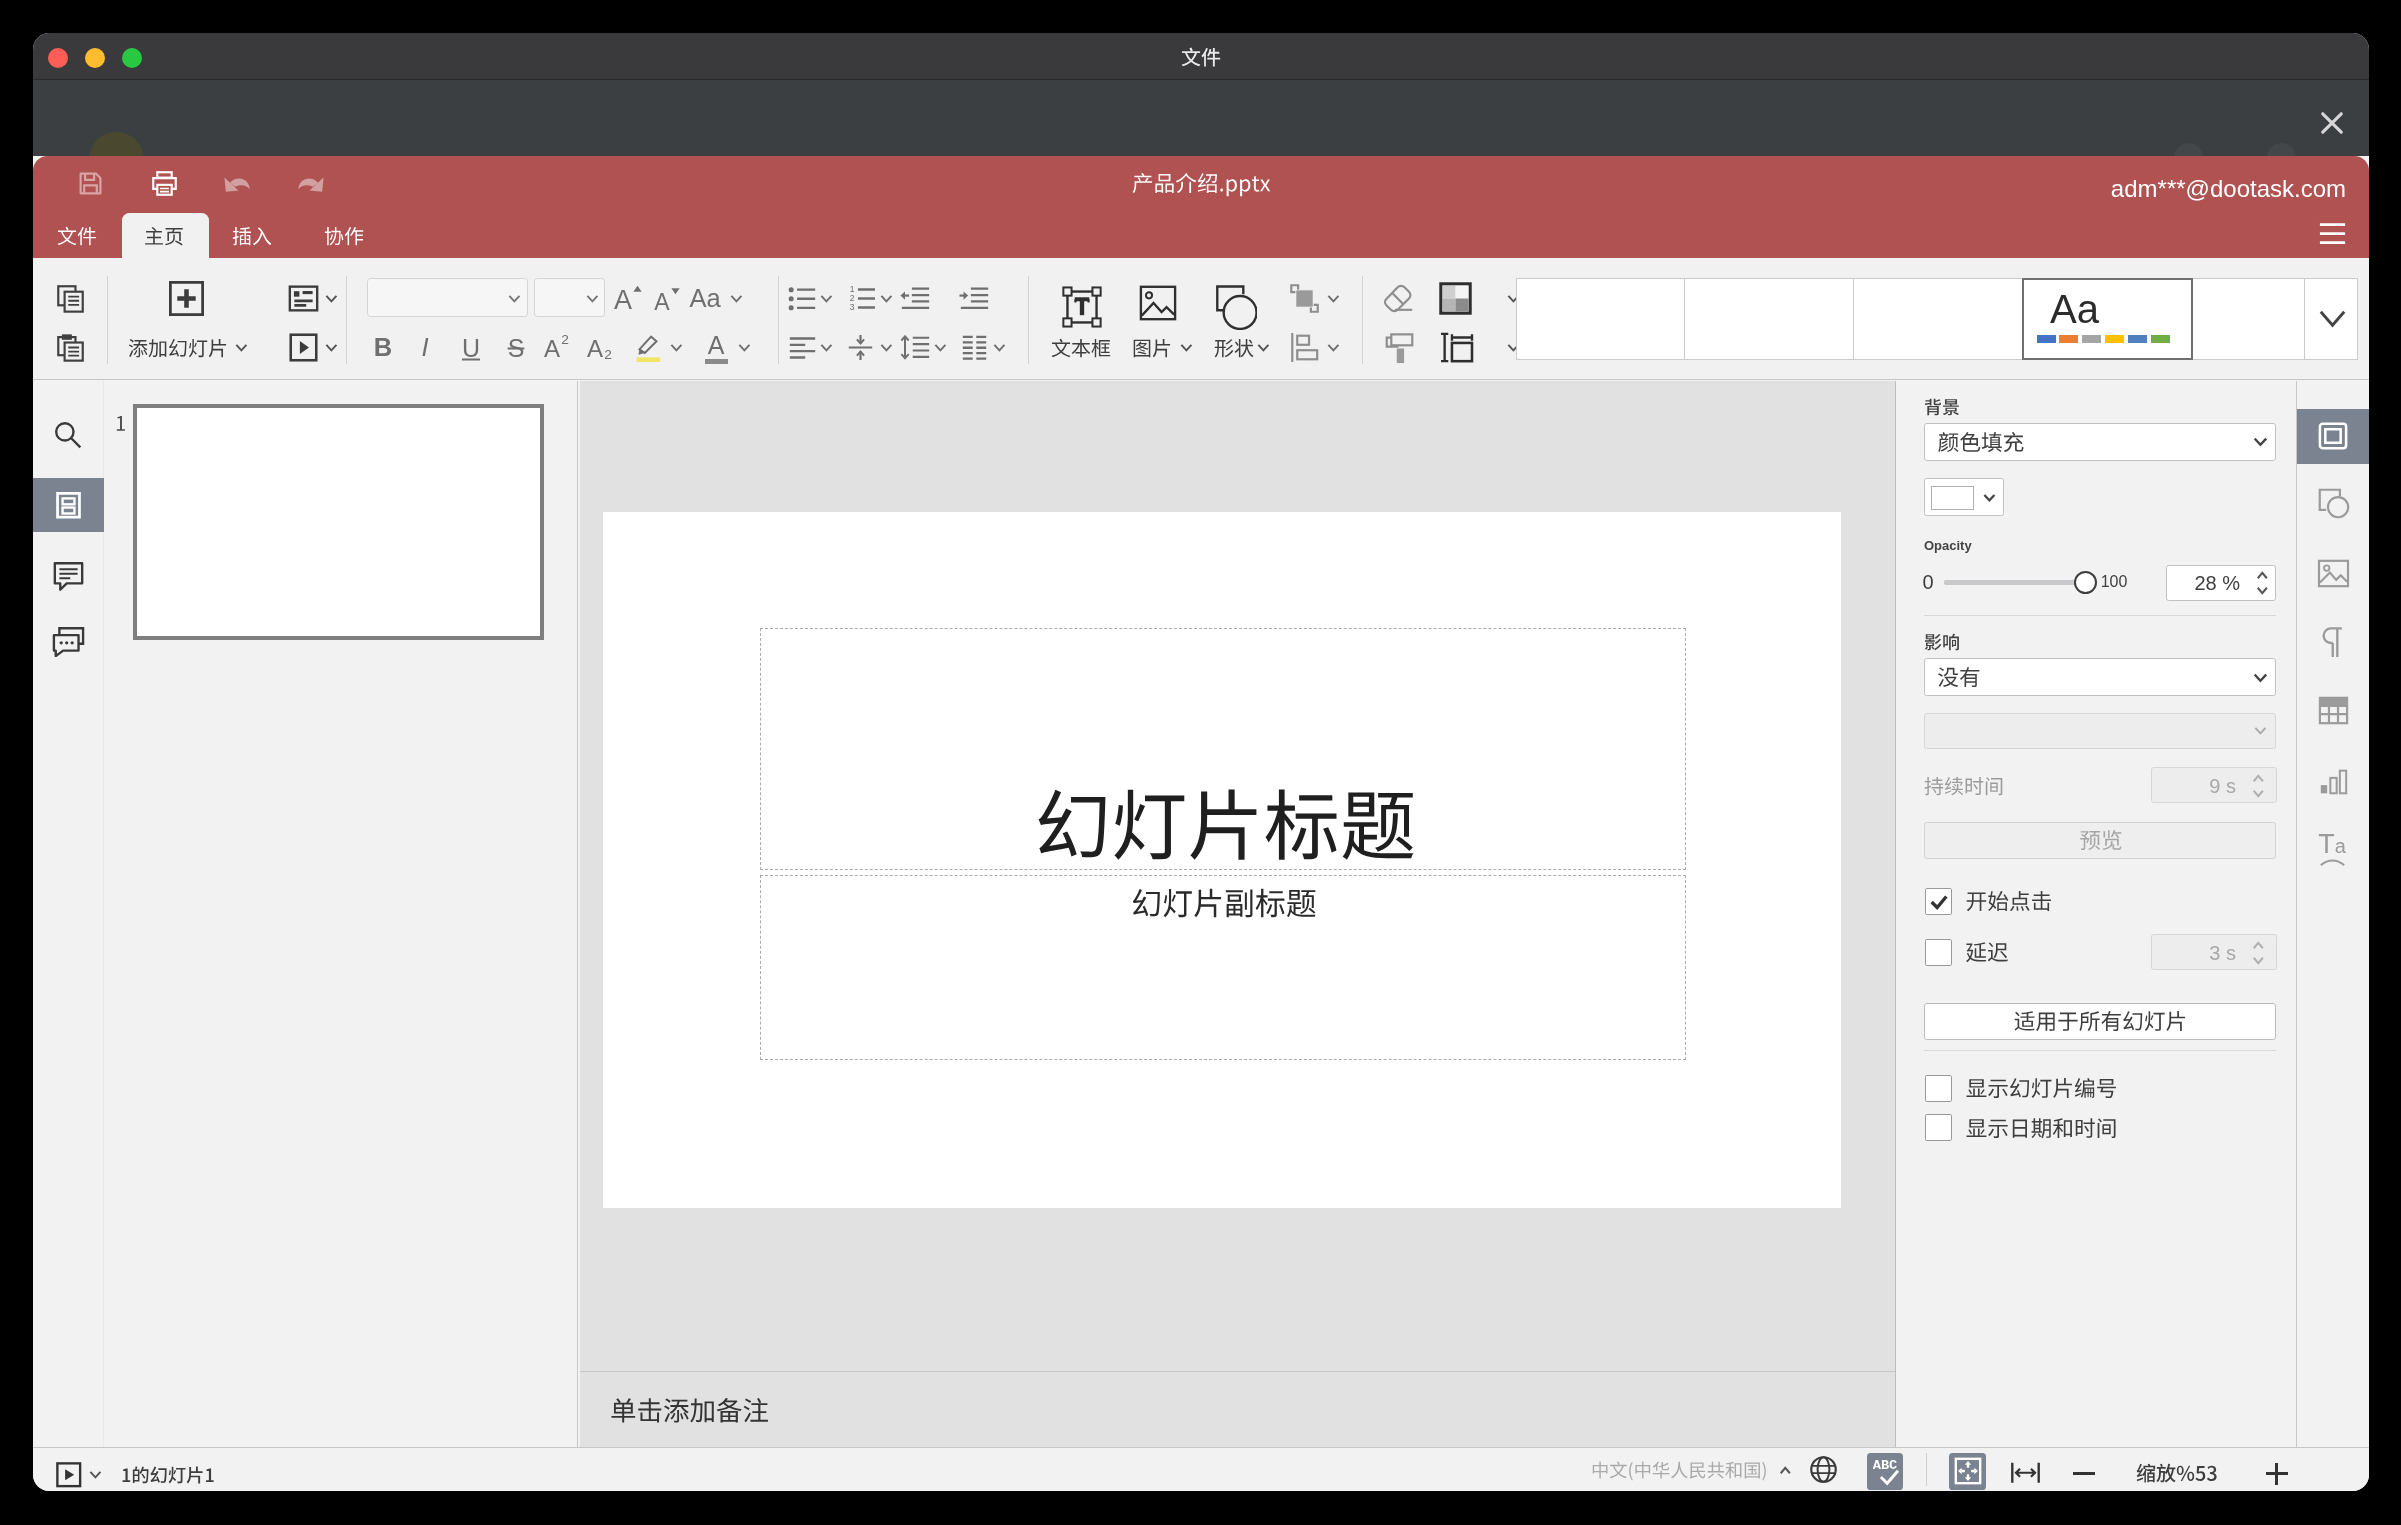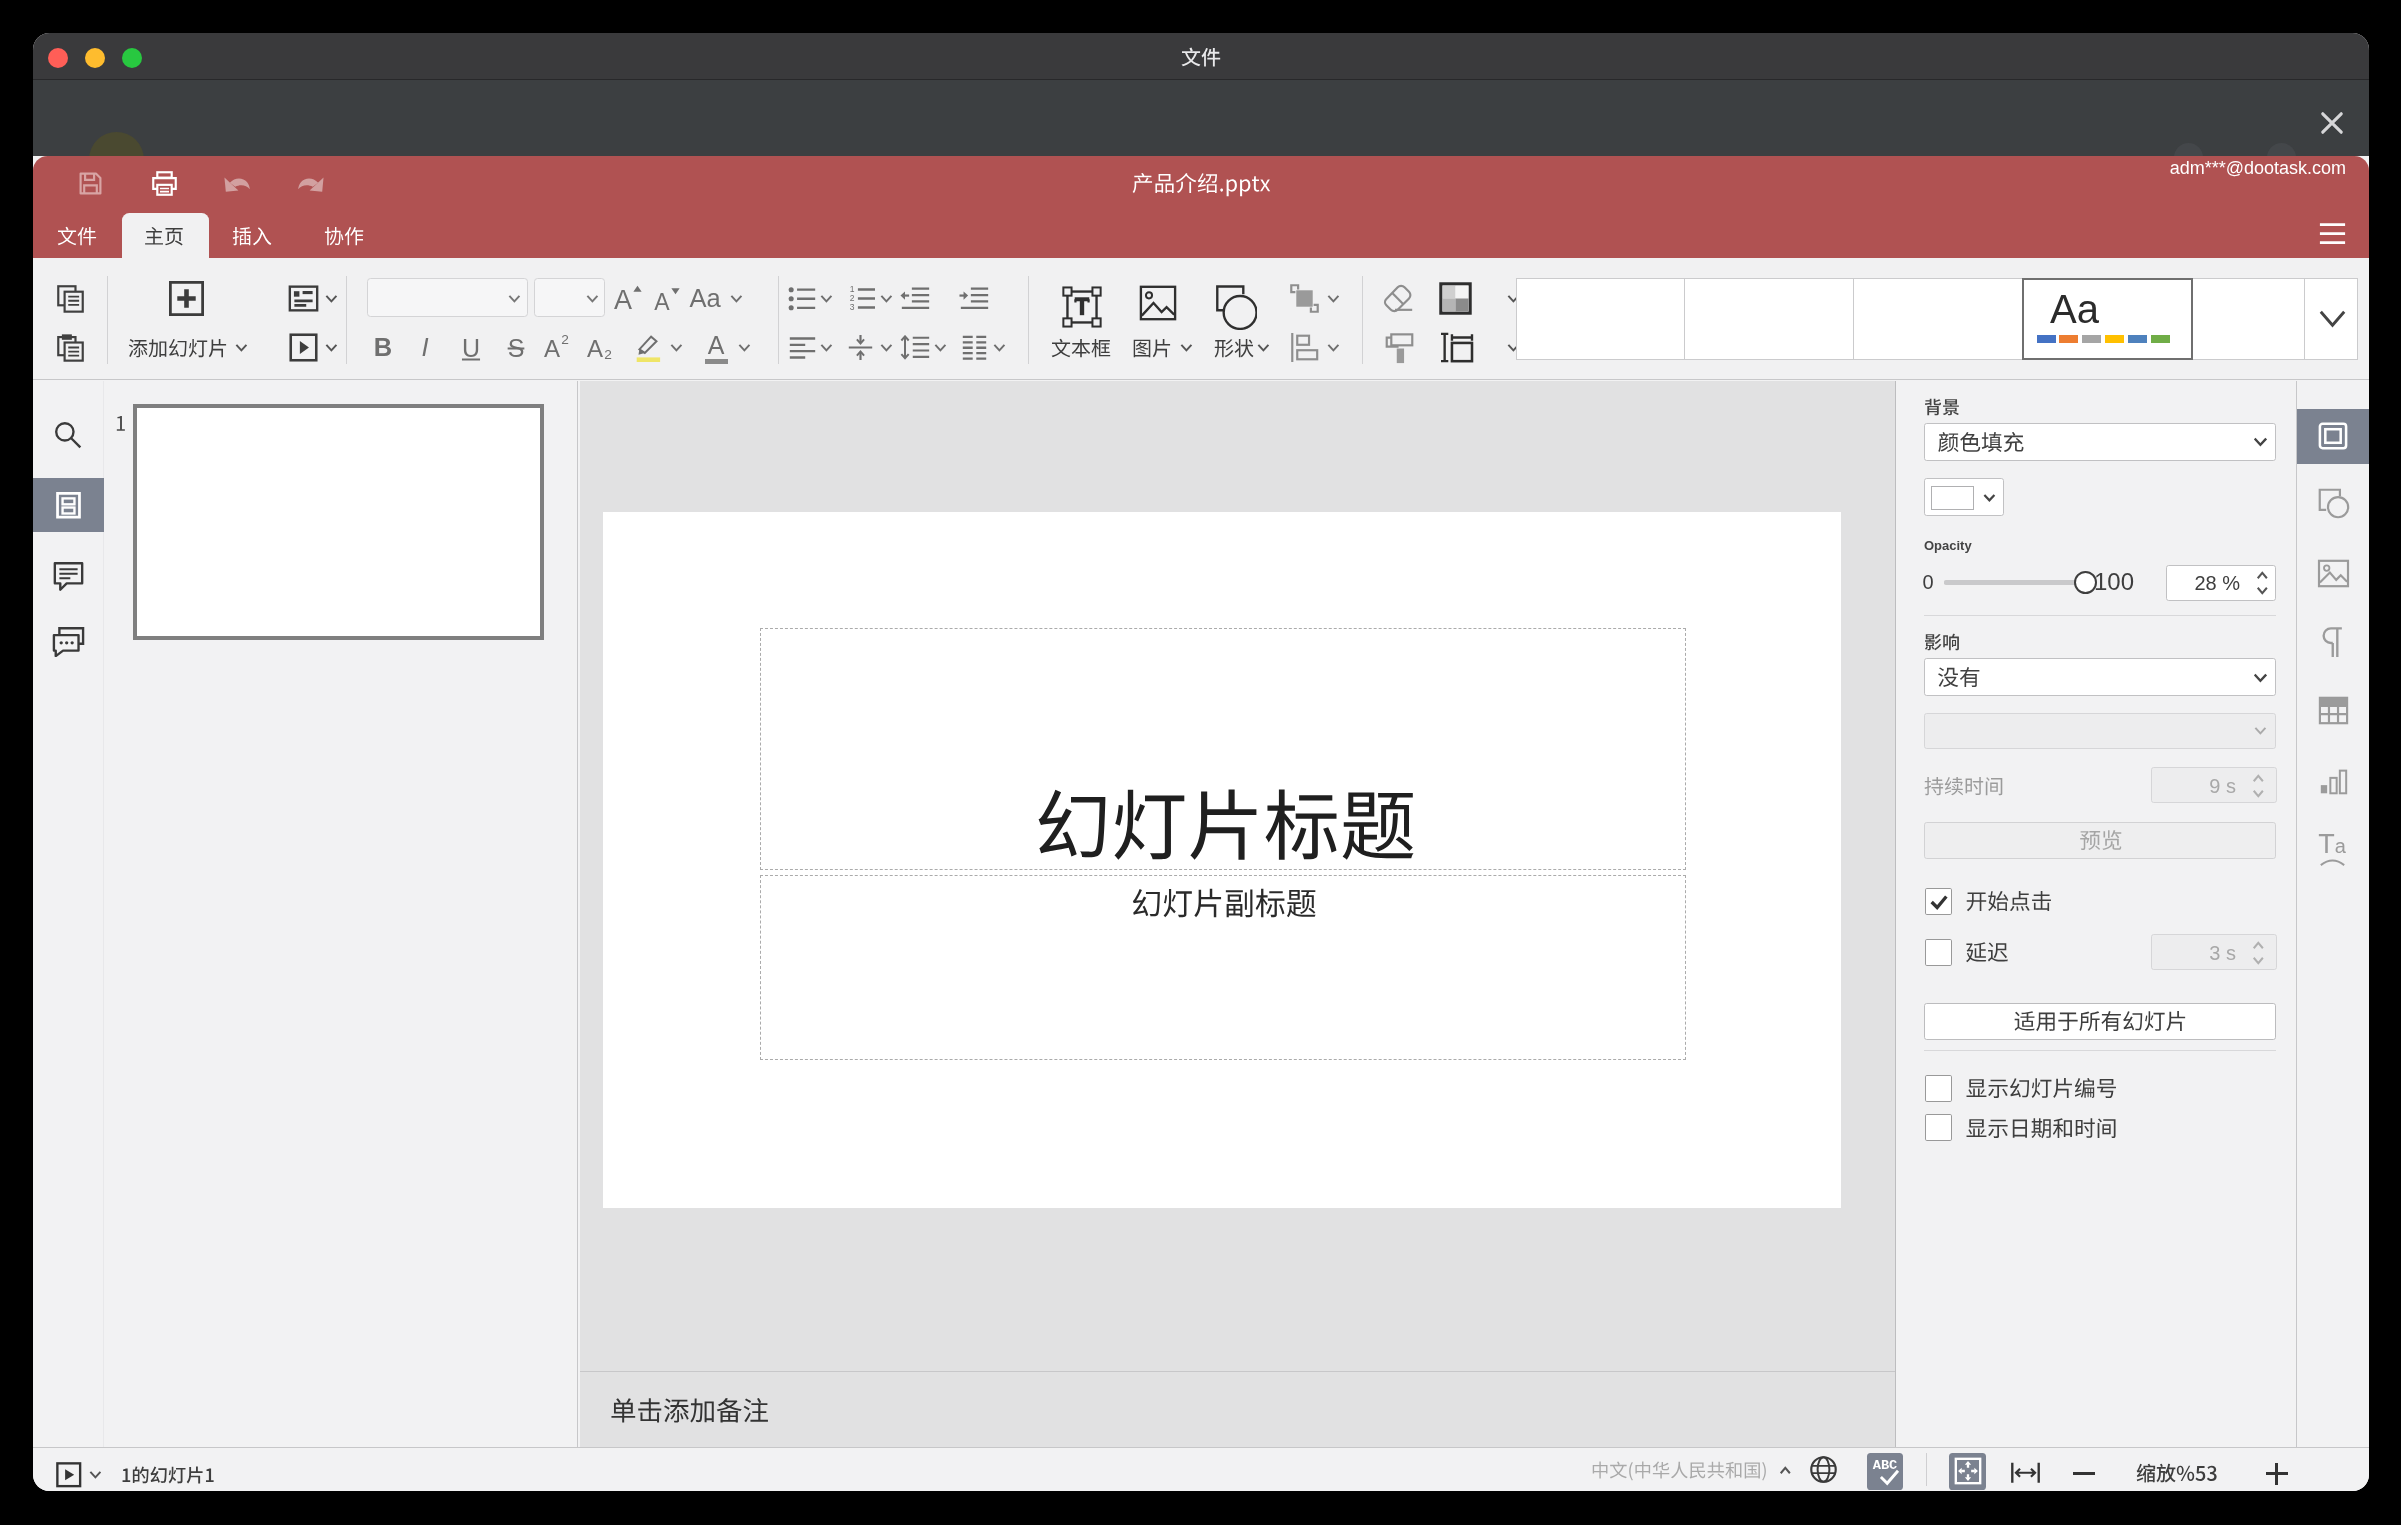--- a/index.html
+++ b/index.html
@@ -42,21 +42,21 @@
       <use href="#r4ea7" transform="translate(0.0 24.7) scale(0.1200 -0.1200)"></use>
       <use href="#r54c1" transform="translate(24.0 24.7) scale(0.1200 -0.1200)"></use>
       <use href="#r4ecb" transform="translate(48.0 24.7) scale(0.1200 -0.1200)"></use>
       <use href="#r7ecd" transform="translate(72.0 24.7) scale(0.1200 -0.1200)"></use>
       <use href="#r2e" transform="translate(96.0 24.7) scale(0.1200 -0.1200)"></use>
       <use href="#r70" transform="translate(102.7 24.7) scale(0.1200 -0.1200)"></use>
       <use href="#r70" transform="translate(117.6 24.7) scale(0.1200 -0.1200)"></use>
       <use href="#r74" transform="translate(132.4 24.7) scale(0.1200 -0.1200)"></use>
       <use href="#r78" transform="translate(141.5 24.7) scale(0.1200 -0.1200)"></use>
     </svg>
-    <div style="position:absolute;left:2313px;top:135px;transform:translate(-100%,-50%);font-size:18px;color:#ffffff;letter-spacing:0;white-space:nowrap;line-height:1">adm***@dootask.com</div>
+    <div style="position:absolute;left:2313px;top:156px;transform:translate(-100%,-50%);font-size:24px;color:#ffffff;letter-spacing:0;white-space:nowrap;line-height:1">adm***@dootask.com</div>
     <svg style="position:absolute;left:2286px;top:188px;" width="27" height="27" viewBox="0 0 30 30" fill="none">
       <path d="M1 4 h28 M1 14 h28 M1 24 h28" stroke="#fff" stroke-width="3.2"></path>
     </svg>
     <div style="position:absolute;left:89px;top:180px;width:87px;height:46px;background:#f1f1f2;border-radius:7.3px 7.3px 0 0"></div>
     <svg style="position:absolute;left:24px;top:190px;overflow:visible" width="40" height="26.5" fill="#ffffff" viewBox="0 0 44 29">
       <use href="#r6587" transform="translate(0.0 22.7) scale(0.1100 -0.1100)"></use>
       <use href="#r4ef6" transform="translate(22.0 22.7) scale(0.1100 -0.1100)"></use>
     </svg>
     <svg style="position:absolute;left:111px;top:190px;overflow:visible" width="40" height="26.5" fill="#3e3e3e" viewBox="0 0 44 29">
       <use href="#r4e3b" transform="translate(0.0 22.7) scale(0.1100 -0.1100)"></use>
@@ -383,21 +383,21 @@
     </svg>
     <div style="position:absolute;left:1891px;top:445px;width:80px;height:38px;background:#fff;border:0.9px solid #c1c1c3;border-radius:2.7px"></div>
     <div style="position:absolute;left:1898px;top:453px;width:43px;height:24px;background:#fff;border:0.9px solid #b0b0b2"></div>
     <svg style="position:absolute;left:1950px;top:458px" width="12.8" height="12.8" fill="none" viewBox="0 0 14 14">
       <path d="M1.5 4.3 L7 10.2 L12.5 4.3" stroke="#444" stroke-width="2.4"></path>
     </svg>
     <div style="position:absolute;left:1891px;top:512px;transform:translate(0,-50%);font-size:13px;color:#444;letter-spacing:0;white-space:nowrap;line-height:1"><b>Opacity</b></div>
     <div style="position:absolute;left:1895px;top:549px;transform:translate(-50%,-50%);font-size:20px;color:#3e3e3e;letter-spacing:0;white-space:nowrap;line-height:1">0</div>
     <div style="position:absolute;left:1911px;top:547px;width:141px;height:4.6px;background:#c9c9cb;border-radius:1.8px"></div>
     <div style="position:absolute;left:2041px;top:538px;width:23px;height:23px;border-radius:50%;background:#fff;border:2.4px solid #3e3e3e"></div>
-    <div style="position:absolute;left:2081px;top:549px;transform:translate(-50%,-50%);font-size:24px;color:#3e3e3e;letter-spacing:0;white-space:nowrap;line-height:1">100</div>
+    <div style="position:absolute;left:2081px;top:549px;transform:translate(-50%,-50%);font-size:16px;color:#3e3e3e;letter-spacing:0;white-space:nowrap;line-height:1">100</div>
     <div style="position:absolute;left:2133px;top:532px;width:110px;height:36px;background:#fff;border:0.9px solid #c1c1c3;border-radius:2.7px"></div>
     <div style="position:absolute;left:2207px;top:550px;transform:translate(-100%,-50%);font-size:20px;color:#3e3e3e;letter-spacing:0;white-space:nowrap;line-height:1">28 %</div>
     <svg style="position:absolute;left:2222px;top:537px;" width="14.6" height="11" viewBox="0 0 16 12" fill="none">
       <path d="M3 9 L8 3 L13 9" stroke="#555" stroke-width="2.2"></path>
     </svg>
     <svg style="position:absolute;left:2222px;top:552px;" width="14.6" height="11" viewBox="0 0 16 12" fill="none">
       <path d="M3 3 L8 9 L13 3" stroke="#555" stroke-width="2.2"></path>
     </svg>
     <div style="position:absolute;left:1891px;top:582px;width:352px;height:0.9px;background:#d8d8da"></div>
     <svg style="position:absolute;left:1891px;top:597px;overflow:visible" width="36" height="24" fill="#444" viewBox="0 0 40 26">

